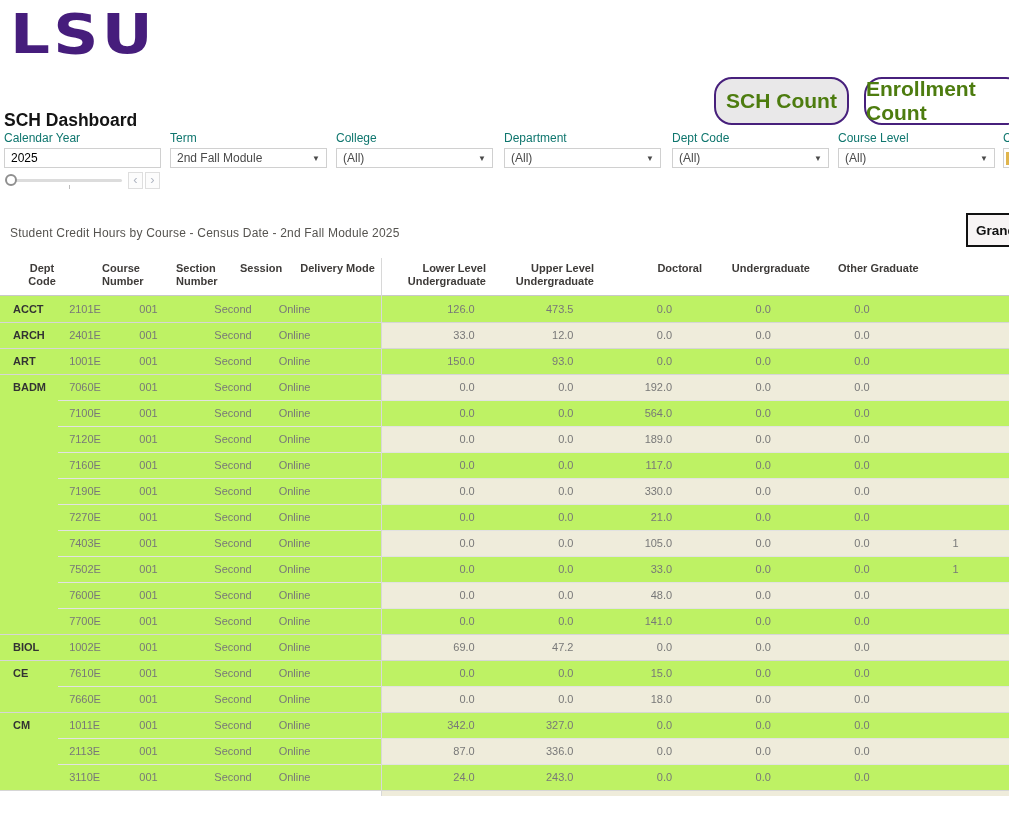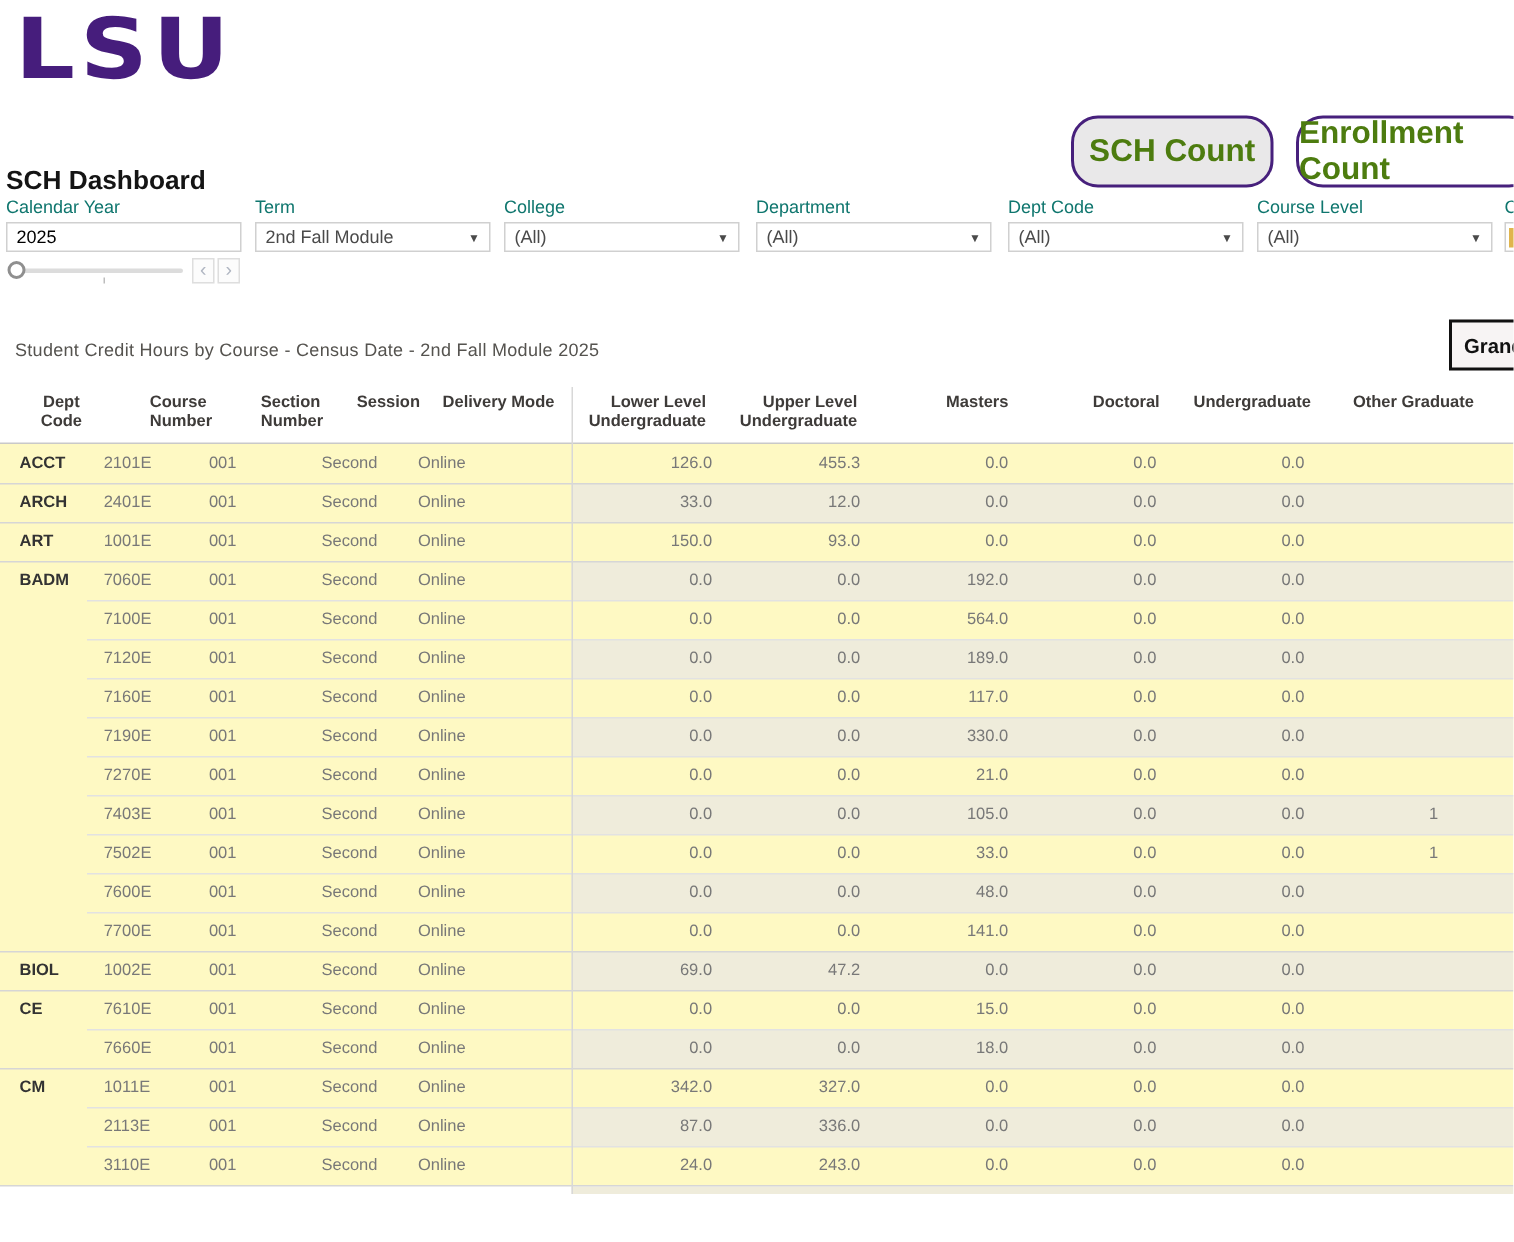--- a/index.html
+++ b/index.html
@@ -71,21 +71,21 @@
   .h { box-sizing:border-box; padding-top:4px; }
   .h-dept    { width:58px;  text-align:center; padding-left:26px; }
   .h-course  { width:74px;  text-align:center; padding-left:44px; }
   .h-section { width:82px;  text-align:center; padding-left:44px; }
   .h-session { width:64px;  text-align:center; padding-left:26px; }
   .h-mode    { width:103px; text-align:center; padding-left:16px; }
   .h-num     { width:108px; text-align:right;  padding-right:3px; }
   .h-other   { width:140px; text-align:left;   padding-left:25px; white-space:nowrap; }
   .trow {
     display:flex; height:26px; position:relative; align-items:center;
-    font-size:11px; color:#787878; background:#fef9c3;
+    font-size:11px; color:#787878; background:#bef264;
   }
   .cell { box-sizing:border-box; white-space:nowrap; }
   .c-dept    { width:58px;  padding-left:13px; color:#333; font-weight:700; }
   .c-course  { width:74px;  padding-left:14px; }
   .c-section { width:82px;  padding-left:14px; }
   .c-session { width:64px;  text-align:right; padding-right:12px; }
   .c-mode    { width:103px; padding-left:15px; }
   .num-area  { width:628px; height:26px; display:flex; align-items:center;margin-left:20px; }
   .banded .num-area { background:#EFECDB; }
   .c-num   { width:108px; text-align:right; padding-right:5px; }
@@ -171,36 +171,35 @@
 
 <div class="tablewrap">
   <div class="thead">
     <div class="h h-dept">Dept Code</div>
     <div class="h h-course">Course Number</div>
     <div class="h h-section">Section Number</div>
     <div class="h h-session">Session</div>
     <div class="h h-mode">Delivery Mode</div>
     <div class="h h-num">Lower Level Undergraduate</div>
     <div class="h h-num">Upper Level Undergraduate</div>
-    <div class="h h-num">Masters</div>
     <div class="h h-num">Doctoral</div>
     <div class="h h-num">Undergraduate</div>
     <div class="h h-other">Other Graduate</div>
   </div>
 
   <div>
       <div class="trow">
         <div class="cell c-dept">ACCT</div>
         <div class="cell c-course">2101E</div>
         <div class="cell c-section">001</div>
         <div class="cell c-session">Second</div>
         <div class="cell c-mode">Online</div>
         <div class="num-area">
           <div class="cell c-num">126.0</div>
-          <div class="cell c-num">455.3</div>
+          <div class="cell c-num">473.5</div>
           <div class="cell c-num">0.0</div>
           <div class="cell c-num">0.0</div>
           <div class="cell c-num">0.0</div>
           <div class="cell c-other"></div>
         </div>
       </div>
       <div class="trow banded">
         <div class="sep full"></div>
         <div class="cell c-dept">ARCH</div>
         <div class="cell c-course">2401E</div>

